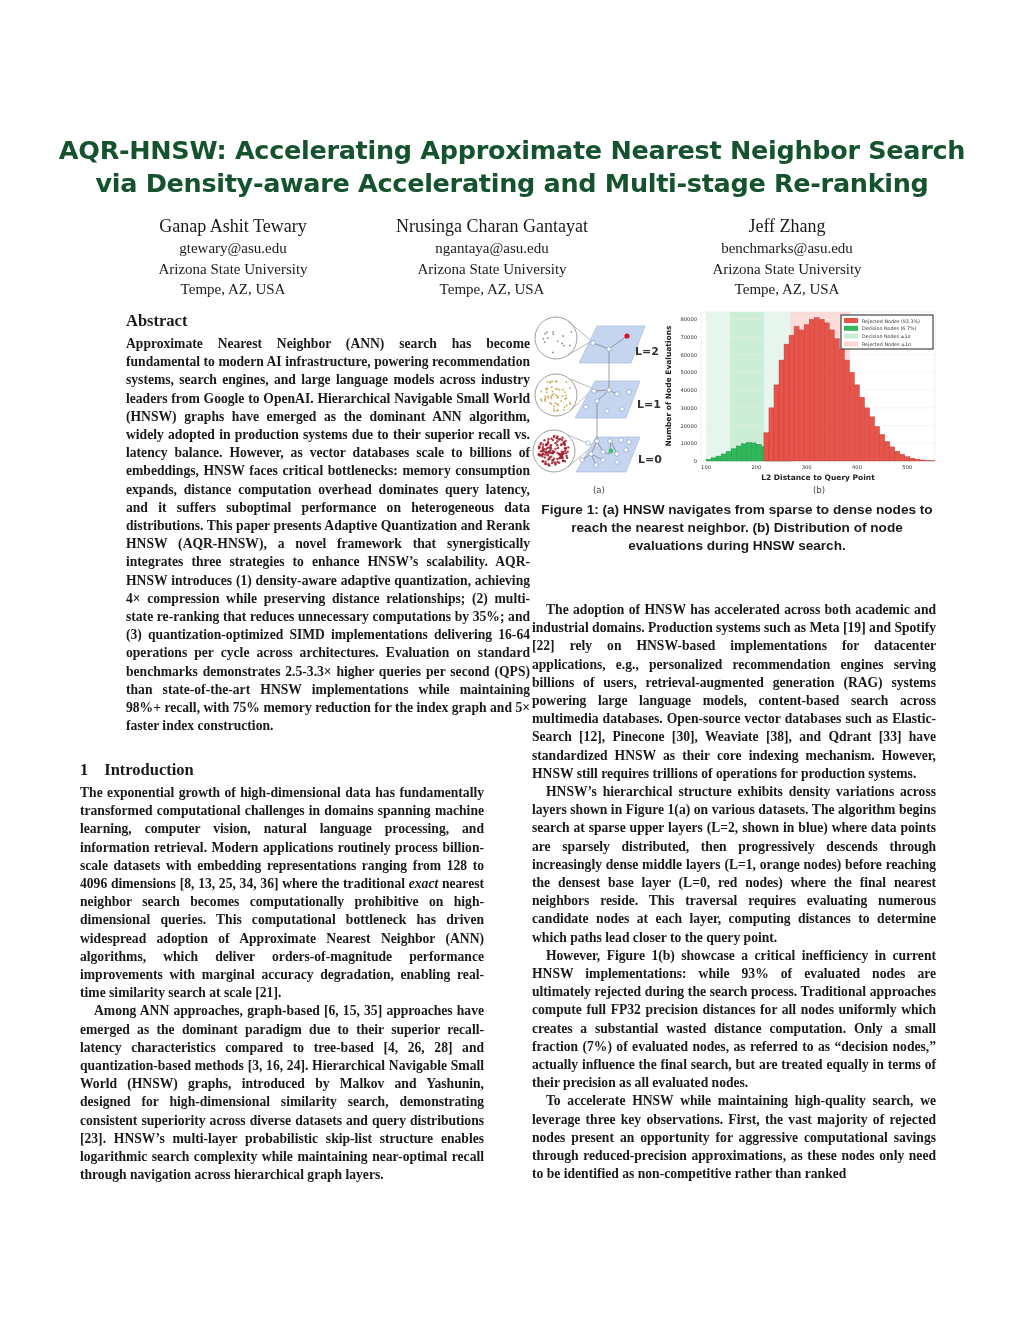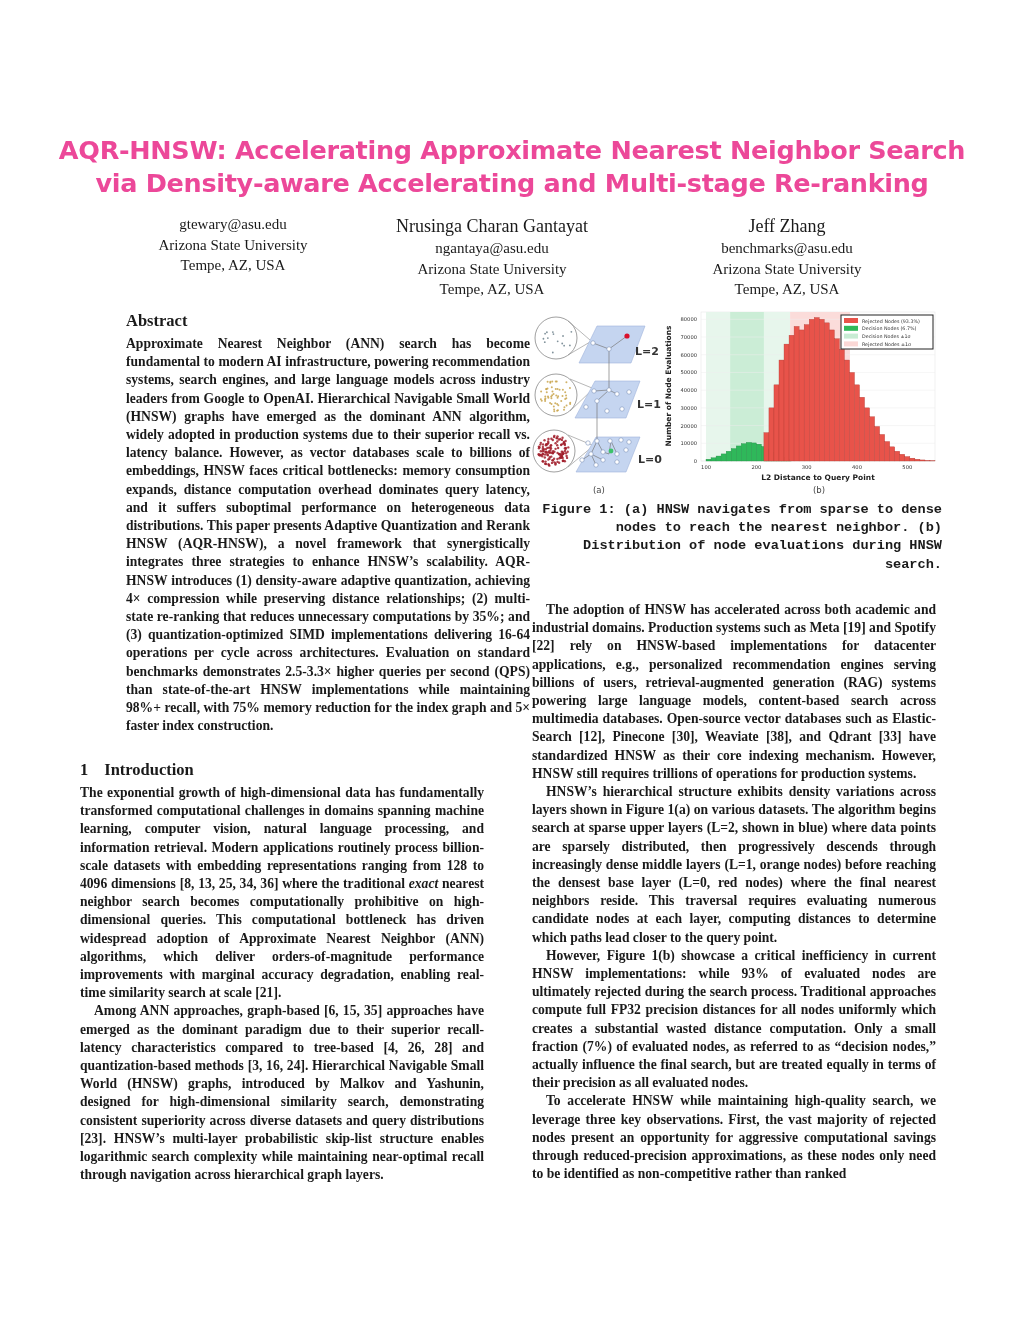--- a/index.html
+++ b/index.html
@@ -1,48 +1,49 @@
 <!DOCTYPE html>
 <html><head>
 <meta charset="utf-8">
 <style>
   html, body { margin: 0; padding: 0; background: #ffffff; }
   body { width: 1024px; height: 1325px; position: relative; overflow: hidden; color: #1a1a1a; }
 
   #title { position: absolute; top: 134px; left: 40px; width: 944px; text-align: center;
-    font-family: "DejaVu Sans", "Liberation Sans", sans-serif; font-weight: bold; font-size: 25.5px; line-height: 33px; letter-spacing: -0.3px; color: #ec4899; }
+    font-family: "DejaVu Sans", "Liberation Sans", sans-serif; font-weight: bold; font-size: 25.5px; line-height: 33px; letter-spacing: -0.3px; color: #14532d; }
 
   .author { position: absolute; top: 214px; width: 260px; text-align: center;
     font-family: "Liberation Serif", serif; font-size: 15px; line-height: 20.5px; }
   .author .name { font-size: 18px; line-height: 24px; }
   #author-0 { left: 103px; }
   #author-1 { left: 362px; }
   #author-2 { left: 657px; }
 
   .col { position: absolute; width: 404px; font-family: "Liberation Serif", serif; font-size: 13.6px; line-height: 18.2px; text-align: justify; color: #1a1a1a; }
   .col p { margin: 0; font-weight: bold; }
   .col p.indent { text-indent: 14px; }
   .heading { font-family: "Liberation Serif", serif; font-weight: bold; font-size: 16.5px; margin: 0 0 4px 0; line-height: 20px; }
 
   #left-col-abstract { left: 90px; top: 311px; margin-left: 36px; }
   #left-col-intro { left: 80px; top: 760px; }
   #right-col-text { left: 532px; top: 601px; }
 
   #figure { position: absolute; left: 530px; top: 308px; width: 414px; height: 192px; }
-  #figure-caption { position: absolute; left: 532px; top: 501px; width: 410px; font-family: Liberation Mono, monospace; font-weight: bold; font-size: 13.6px; line-height: 18.2px; text-align: right; }
+  #figure-caption { position: absolute; left: 532px; top: 501px; width: 410px; font-family: Liberation Sans, sans-serif; font-weight: bold; font-size: 13.6px; line-height: 18.2px; text-align: center; }
 </style>
 </head>
 <body>
 
 <div id="title">
   <div>AQR-HNSW: Accelerating Approximate Nearest Neighbor Search</div>
   <div>via Density-aware Accelerating and Multi-stage Re-ranking</div>
 </div>
 
 <div class="author" id="author-0">
+  <div class="name">Ganap Ashit Tewary</div>
   <div>gtewary@asu.edu</div>
   <div>Arizona State University</div>
   <div>Tempe, AZ, USA</div>
 </div>
 <div class="author" id="author-1">
   <div class="name">Nrusinga Charan Gantayat</div>
   <div>ngantaya@asu.edu</div>
   <div>Arizona State University</div>
   <div>Tempe, AZ, USA</div>
 </div>

